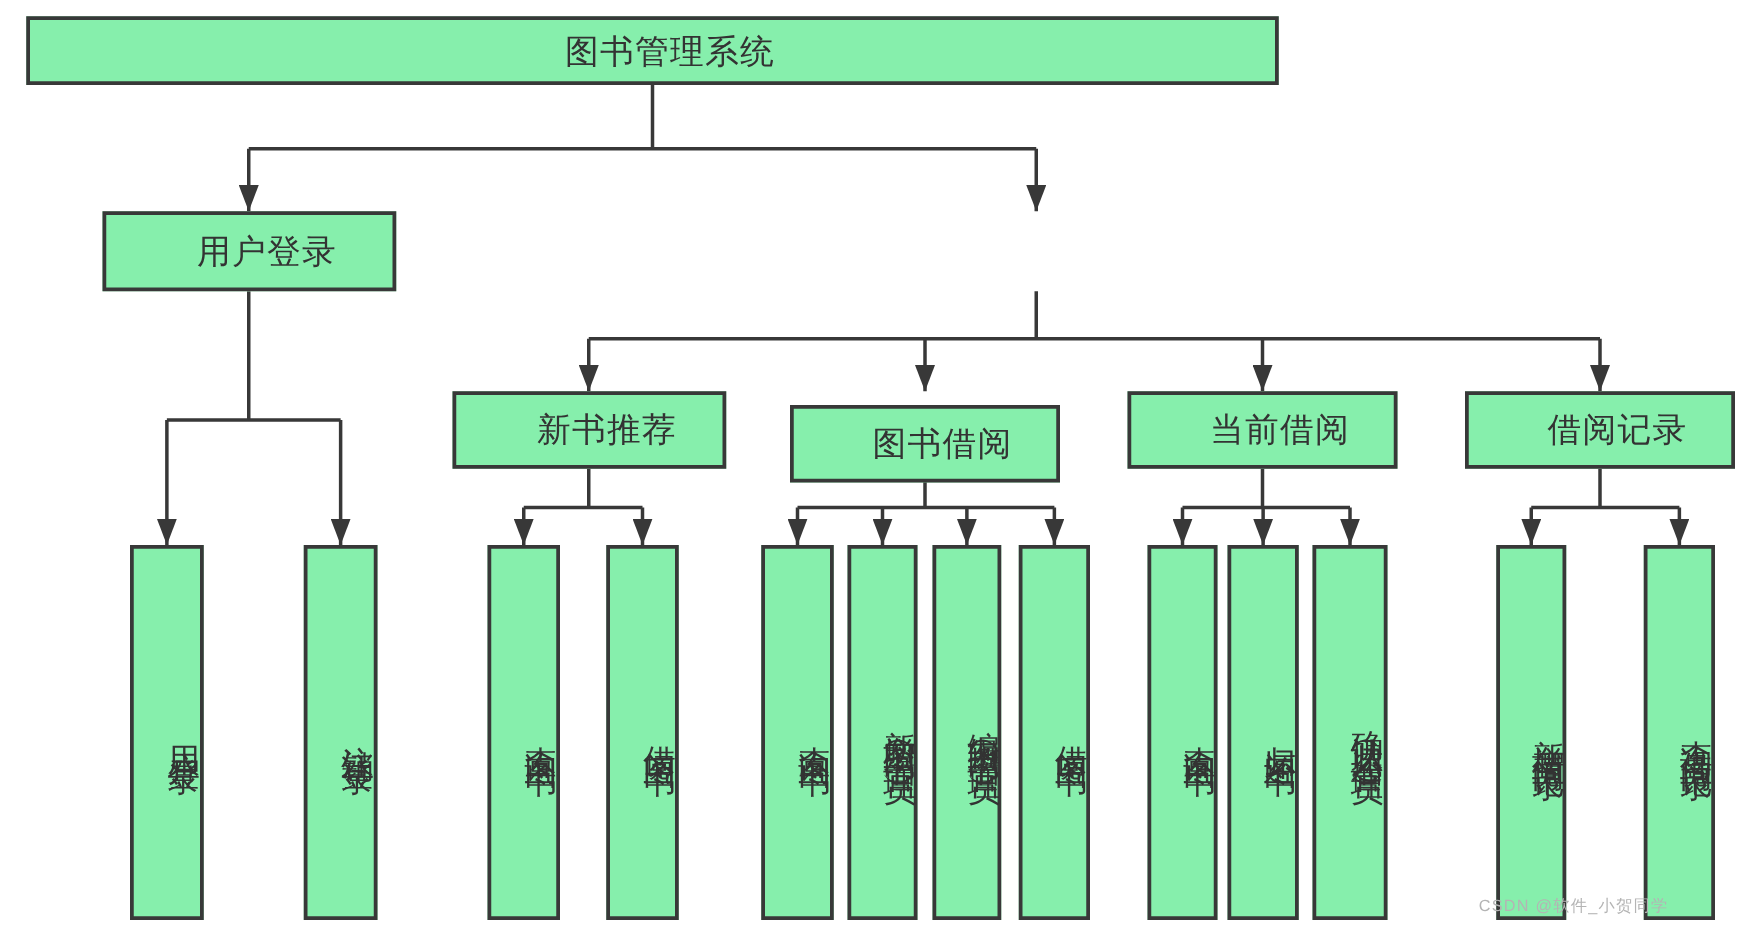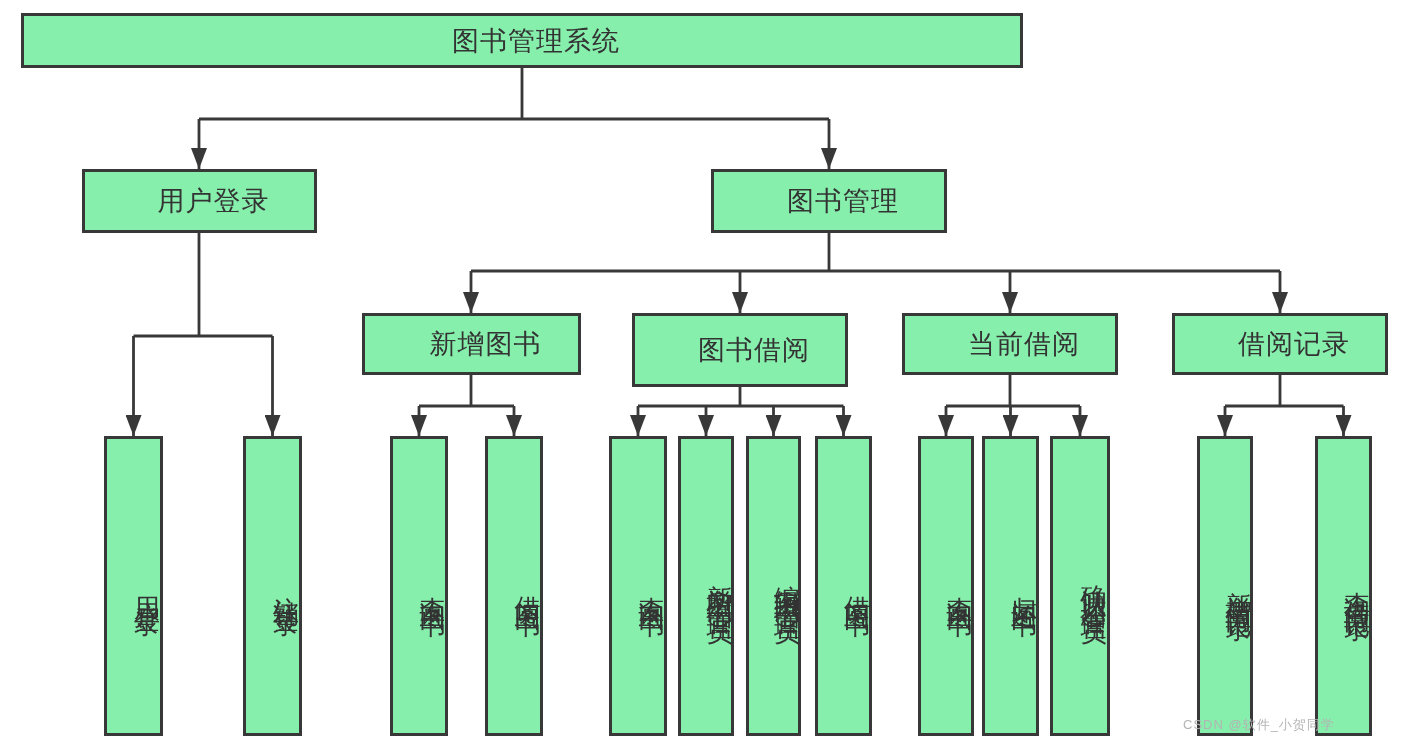--- a/index.html
+++ b/index.html
@@ -90,28 +90,25 @@
     </g>
   </svg>
 
   <div class="box h" style="left:21px;top:13px;width:1002px;height:55px;">
     <span class="label">图书管理系统</span>
   </div>
 
   <div class="box h" style="left:82px;top:169px;width:235px;height:64px;">
     <span class="label">用户登录</span>
   </div>
-  <div class="box h" style="left:711px;top:169px;width:236px;height:64px;">
-    <span class="label">图书管理</span>
-  </div>
 
   <div class="box h" style="left:362px;top:313px;width:219px;height:62px;">
-    <span class="label">新增图书</span>
+    <span class="label">新书推荐</span>
   </div>
-  <div class="box h" style="left:632px;top:313px;width:216px;height:74px;">
+  <div class="box h" style="left:632px;top:324px;width:216px;height:62px;">
     <span class="label">图书借阅</span>
   </div>
   <div class="box h" style="left:1172px;top:313px;width:216px;height:62px;">
     <span class="label">借阅记录</span>
   </div>
   <div class="box h" style="left:902px;top:313px;width:216px;height:62px;">
     <span class="label">当前借阅</span>
   </div>
 
   <div class="box v" style="left:104px;top:436px;width:59px;height:300px;">

